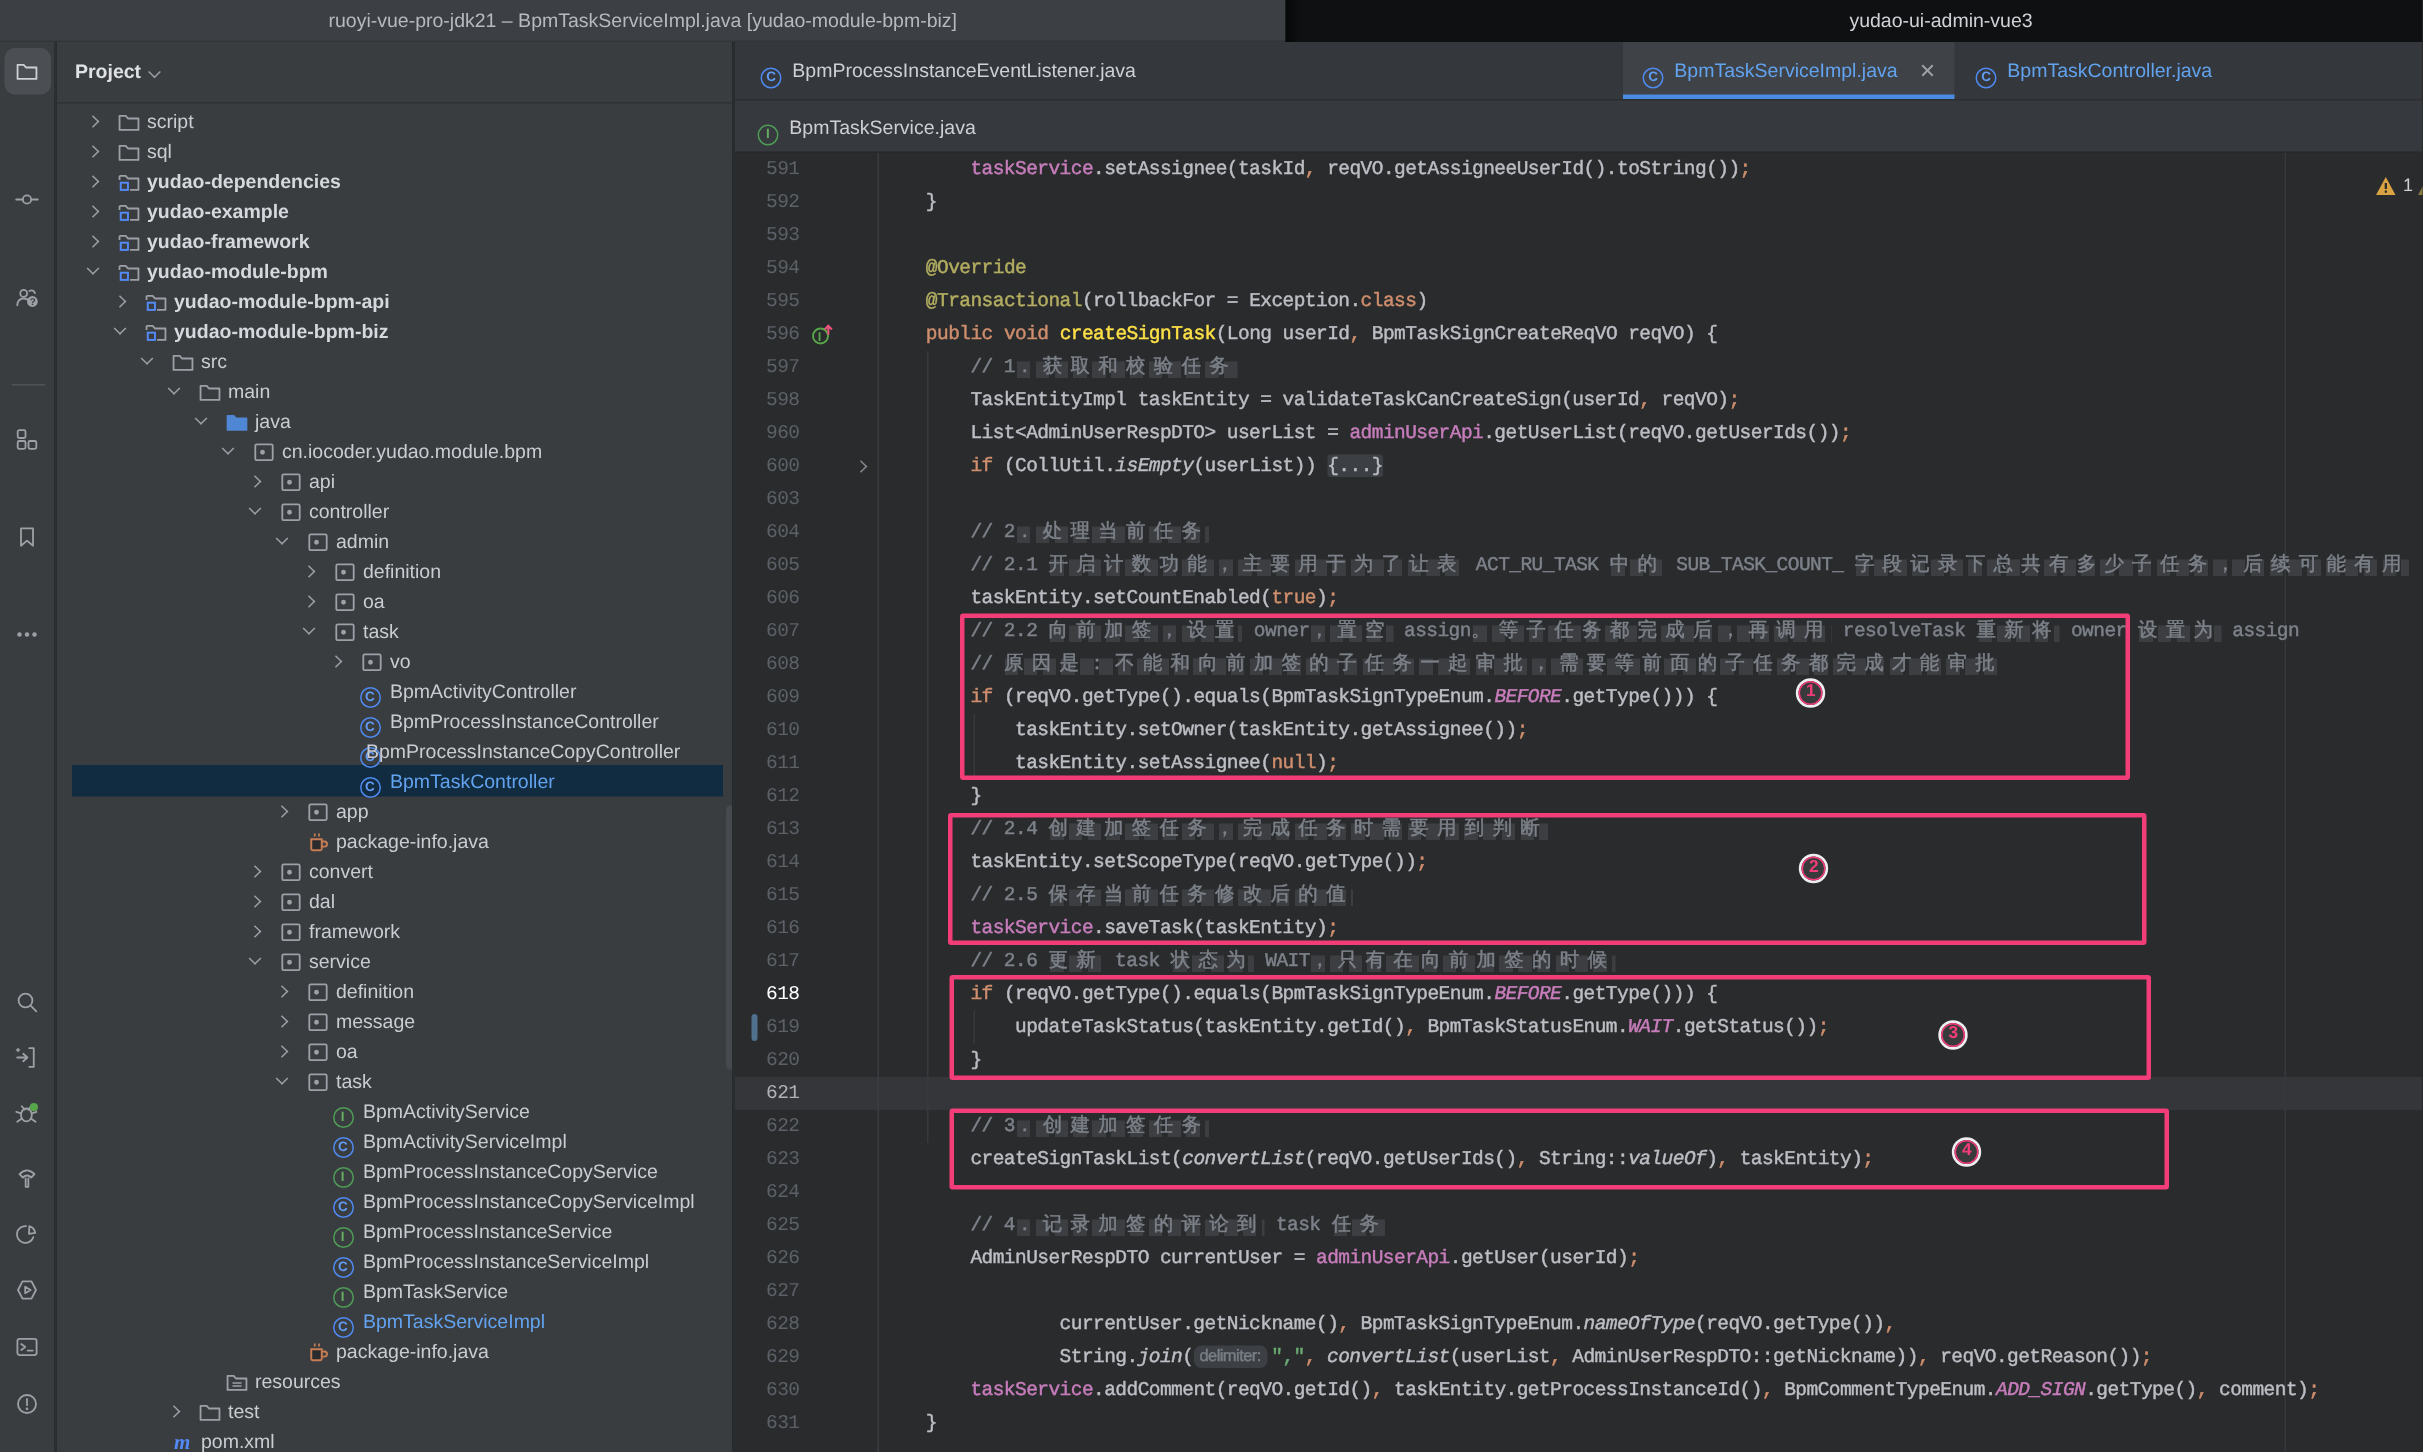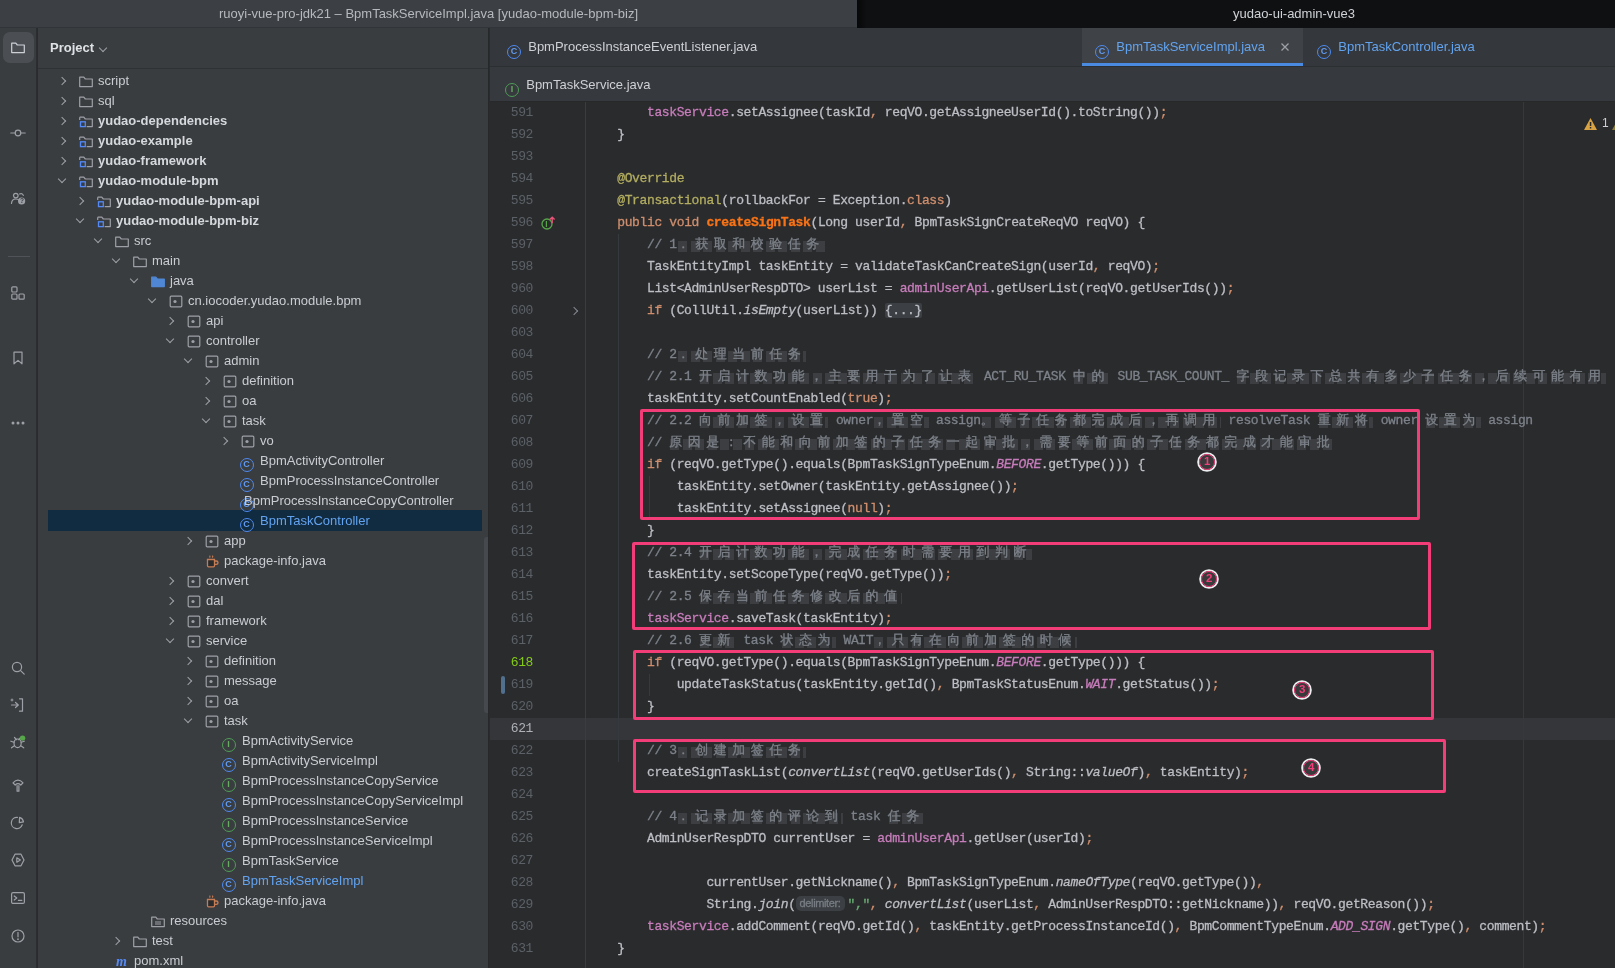--- a/index.html
+++ b/index.html
@@ -27,21 +27,21 @@
 .iicon{display:inline-block;width:14px;height:14px;border-radius:50%;border:1.3px solid #4f9c57;color:#67ab62;font-size:9px;font-weight:bold;text-align:center;line-height:11.5px;vertical-align:-2.5px}
 #editor{left:490px;top:102px;width:1125px;height:866px;background:#2a2b2d;font-family:"Liberation Mono",monospace;font-size:13px;letter-spacing:-0.37px}
 .crow{position:absolute;left:0;width:1125px;height:22px;line-height:22px;white-space:pre}
 .ln{position:absolute;left:0;top:0;width:43px;text-align:right;color:#5b6167}
 .ct{position:absolute;left:97.5px;top:0;color:#bcbec4;-webkit-text-stroke:0.3px}
 .k{color:#cf8e6d}
 .p{color:#c77dbb}
 .c{color:#7d828a}
 .s{color:#6aab73}
 .a{color:#b2ad60}
-.d{color:#f97316;font-weight:bold}
+.d{color:#fde047;font-weight:normal}
 .it{font-style:italic}
 .z{letter-spacing:5.5px;background:repeating-linear-gradient(90deg,rgba(125,130,138,.22) 1px,rgba(125,130,138,.22) 10px,rgba(125,130,138,0) 10px,rgba(125,130,138,0) 13.55px);background-position:0 4px;background-size:100% 11px;background-repeat:repeat-x}
 .chip{background:#3c4044;border-radius:2px;color:#babcc2}
 .inlay{display:inline-block;background:#3c4044;border-radius:5px;color:#787d85;font-family:"Liberation Sans",sans-serif;font-size:11px;line-height:15px;vertical-align:1px;padding:0 4px;margin-right:3px}
 .pbox{position:absolute;border:3px solid #f23d78;border-radius:2px}
 .pnum{position:absolute;width:16px;height:16px;border-radius:50%;border:1.8px solid #f23d78;box-shadow:0 0 0 1.8px #eceef0;color:#f23d78;font-family:"Liberation Sans",sans-serif;font-size:11.5px;font-weight:bold;text-align:center;line-height:12.5px;background:rgba(240,242,245,.08)}
 .vline{position:absolute;width:1px;background:#393c40}
 svg.ic{position:absolute;overflow:visible}
 </style></head><body>
 <div style="position:relative;width:1526px;height:968px">
@@ -490,26 +490,26 @@
       <div class="crow" style="top:220px"><span class="ln" style="color:#5b6167">603</span><span class="ct"></span></div>
       <div class="crow" style="top:242px"><span class="ln" style="color:#5b6167">604</span><span class="ct">        <span class="c">// 2<span class="z">．处理当前任务</span></span></span></div>
       <div class="crow" style="top:264px"><span class="ln" style="color:#5b6167">605</span><span class="ct">        <span class="c">// 2.1 <span class="z">开启计数功能，主要用于为了让表</span> ACT_RU_TASK <span class="z">中的</span> SUB_TASK_COUNT_ <span class="z">字段记录下总共有多少子任务，后续可能有用</span></span></span></div>
       <div class="crow" style="top:286px"><span class="ln" style="color:#5b6167">606</span><span class="ct">        taskEntity.setCountEnabled(<span class="k">true</span>)<span class="k">;</span></span></div>
       <div class="crow" style="top:308px"><span class="ln" style="color:#5b6167">607</span><span class="ct">        <span class="c">// 2.2 <span class="z">向前加签，设置</span> owner<span class="z">，置空</span> assign<span class="z">。等子任务都完成后，再调用</span> resolveTask <span class="z">重新将</span> owner <span class="z">设置为</span> assign</span></span></div>
       <div class="crow" style="top:330px"><span class="ln" style="color:#5b6167">608</span><span class="ct">        <span class="c">// <span class="z">原因是：不能和向前加签的子任务一起审批，需要等前面的子任务都完成才能审批</span></span></span></div>
       <div class="crow" style="top:352px"><span class="ln" style="color:#5b6167">609</span><span class="ct">        <span class="k">if</span> (reqVO.getType().equals(BpmTaskSignTypeEnum.<span class="p it">BEFORE</span>.getType())) {</span></div>
       <div class="crow" style="top:374px"><span class="ln" style="color:#5b6167">610</span><span class="ct">            taskEntity.setOwner(taskEntity.getAssignee())<span class="k">;</span></span></div>
       <div class="crow" style="top:396px"><span class="ln" style="color:#5b6167">611</span><span class="ct">            taskEntity.setAssignee(<span class="k">null</span>)<span class="k">;</span></span></div>
       <div class="crow" style="top:418px"><span class="ln" style="color:#5b6167">612</span><span class="ct">        }</span></div>
-      <div class="crow" style="top:440px"><span class="ln" style="color:#5b6167">613</span><span class="ct">        <span class="c">// 2.4 <span class="z">开启计数功能，完成任务时需要用到判断</span></span></span></div>
+      <div class="crow" style="top:440px"><span class="ln" style="color:#5b6167">613</span><span class="ct">        <span class="c">// 2.4 <span class="z">创建加签任务，完成任务时需要用到判断</span></span></span></div>
       <div class="crow" style="top:462px"><span class="ln" style="color:#5b6167">614</span><span class="ct">        taskEntity.setScopeType(reqVO.getType())<span class="k">;</span></span></div>
       <div class="crow" style="top:484px"><span class="ln" style="color:#5b6167">615</span><span class="ct">        <span class="c">// 2.5 <span class="z">保存当前任务修改后的值</span></span></span></div>
       <div class="crow" style="top:506px"><span class="ln" style="color:#5b6167">616</span><span class="ct">        <span class="p">taskService</span>.saveTask(taskEntity)<span class="k">;</span></span></div>
       <div class="crow" style="top:528px"><span class="ln" style="color:#5b6167">617</span><span class="ct">        <span class="c">// 2.6 <span class="z">更新</span> task <span class="z">状态为</span> WAIT<span class="z">，只有在向前加签的时候</span></span></span></div>
-      <div class="crow" style="top:550px"><span class="ln" style="color:#84cc16">618</span><span class="ct">        <span class="k">if</span> (reqVO.getType().equals(BpmTaskSignTypeEnum.<span class="p it">BEFORE</span>.getType())) {</span></div>
+      <div class="crow" style="top:550px"><span class="ln" style="color:#ffffff">618</span><span class="ct">        <span class="k">if</span> (reqVO.getType().equals(BpmTaskSignTypeEnum.<span class="p it">BEFORE</span>.getType())) {</span></div>
       <div class="crow" style="top:572px"><span class="ln" style="color:#5b6167">619</span><span class="ct">            updateTaskStatus(taskEntity.getId()<span class="k">,</span> BpmTaskStatusEnum.<span class="p it">WAIT</span>.getStatus())<span class="k">;</span></span></div>
       <div class="crow" style="top:594px"><span class="ln" style="color:#5b6167">620</span><span class="ct">        }</span></div>
       <div class="crow" style="top:616px"><span class="ln" style="color:#aeb1b7">621</span><span class="ct"></span></div>
       <div class="crow" style="top:638px"><span class="ln" style="color:#5b6167">622</span><span class="ct">        <span class="c">// 3<span class="z">．创建加签任务</span></span></span></div>
       <div class="crow" style="top:660px"><span class="ln" style="color:#5b6167">623</span><span class="ct">        createSignTaskList(<span class="it">convertList</span>(reqVO.getUserIds()<span class="k">,</span> String::<span class="it">valueOf</span>)<span class="k">,</span> taskEntity)<span class="k">;</span></span></div>
       <div class="crow" style="top:682px"><span class="ln" style="color:#5b6167">624</span><span class="ct"></span></div>
       <div class="crow" style="top:704px"><span class="ln" style="color:#5b6167">625</span><span class="ct">        <span class="c">// 4<span class="z">．记录加签的评论到</span> task <span class="z">任务</span></span></span></div>
       <div class="crow" style="top:726px"><span class="ln" style="color:#5b6167">626</span><span class="ct">        AdminUserRespDTO currentUser = <span class="p">adminUserApi</span>.getUser(userId)<span class="k">;</span></span></div>
       <div class="crow" style="top:748px"><span class="ln" style="color:#5b6167">627</span></div>
       <div class="crow" style="top:770px"><span class="ln" style="color:#5b6167">628</span><span class="ct">                currentUser.getNickname()<span class="k">,</span> BpmTaskSignTypeEnum.<span class="it">nameOfType</span>(reqVO.getType())<span class="k">,</span></span></div>

